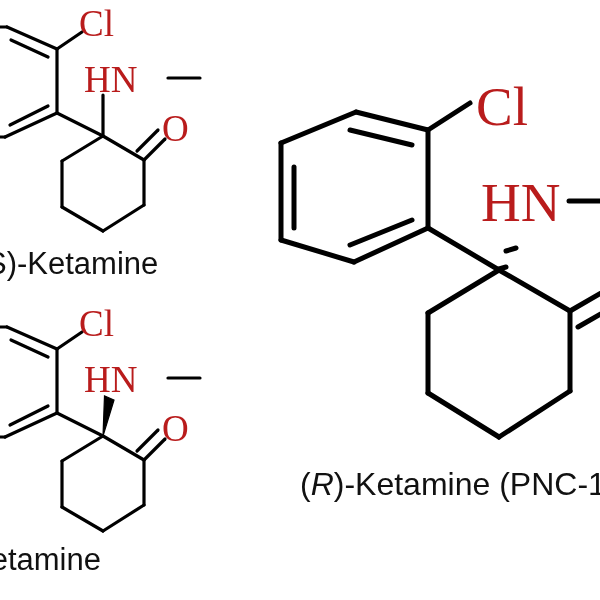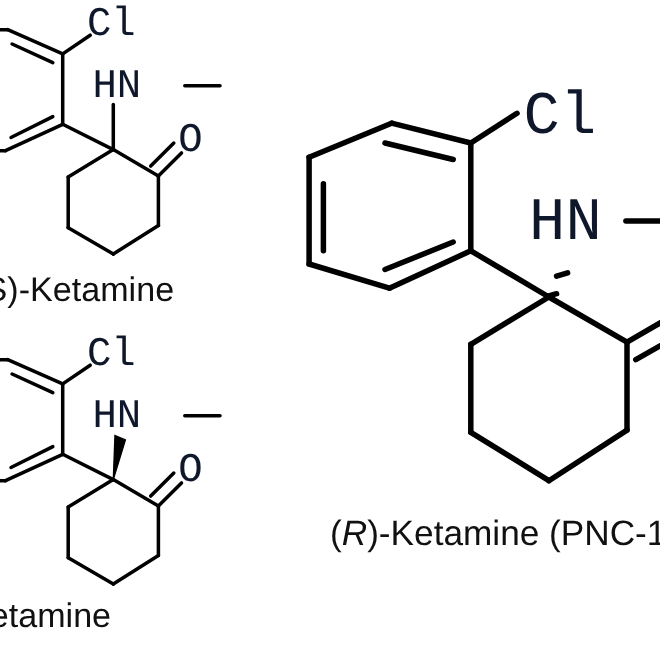--- a/index.html
+++ b/index.html
@@ -43,22 +43,22 @@
   #label-r-ketamine-pnc {
     left: 300px;
     top: 466px;
     font-size: 32px;
   }
   .italic-stereo {
     font-style: italic;
   }
   .atom-text {
     position: absolute;
-    font-family: Liberation Mono, monospace;
-    color: #0f172a;
+    font-family: Liberation Serif, serif;
+    color: #b91c1c;
     white-space: nowrap;
   }
 </style>
 </head>
 <body>
 
 <svg id="canvas" viewBox="0 0 600 600">
 
   <g id="structure-s-ketamine">
     <g stroke="#000000" stroke-width="3.2" fill="none" stroke-linecap="round" stroke-linejoin="round">

